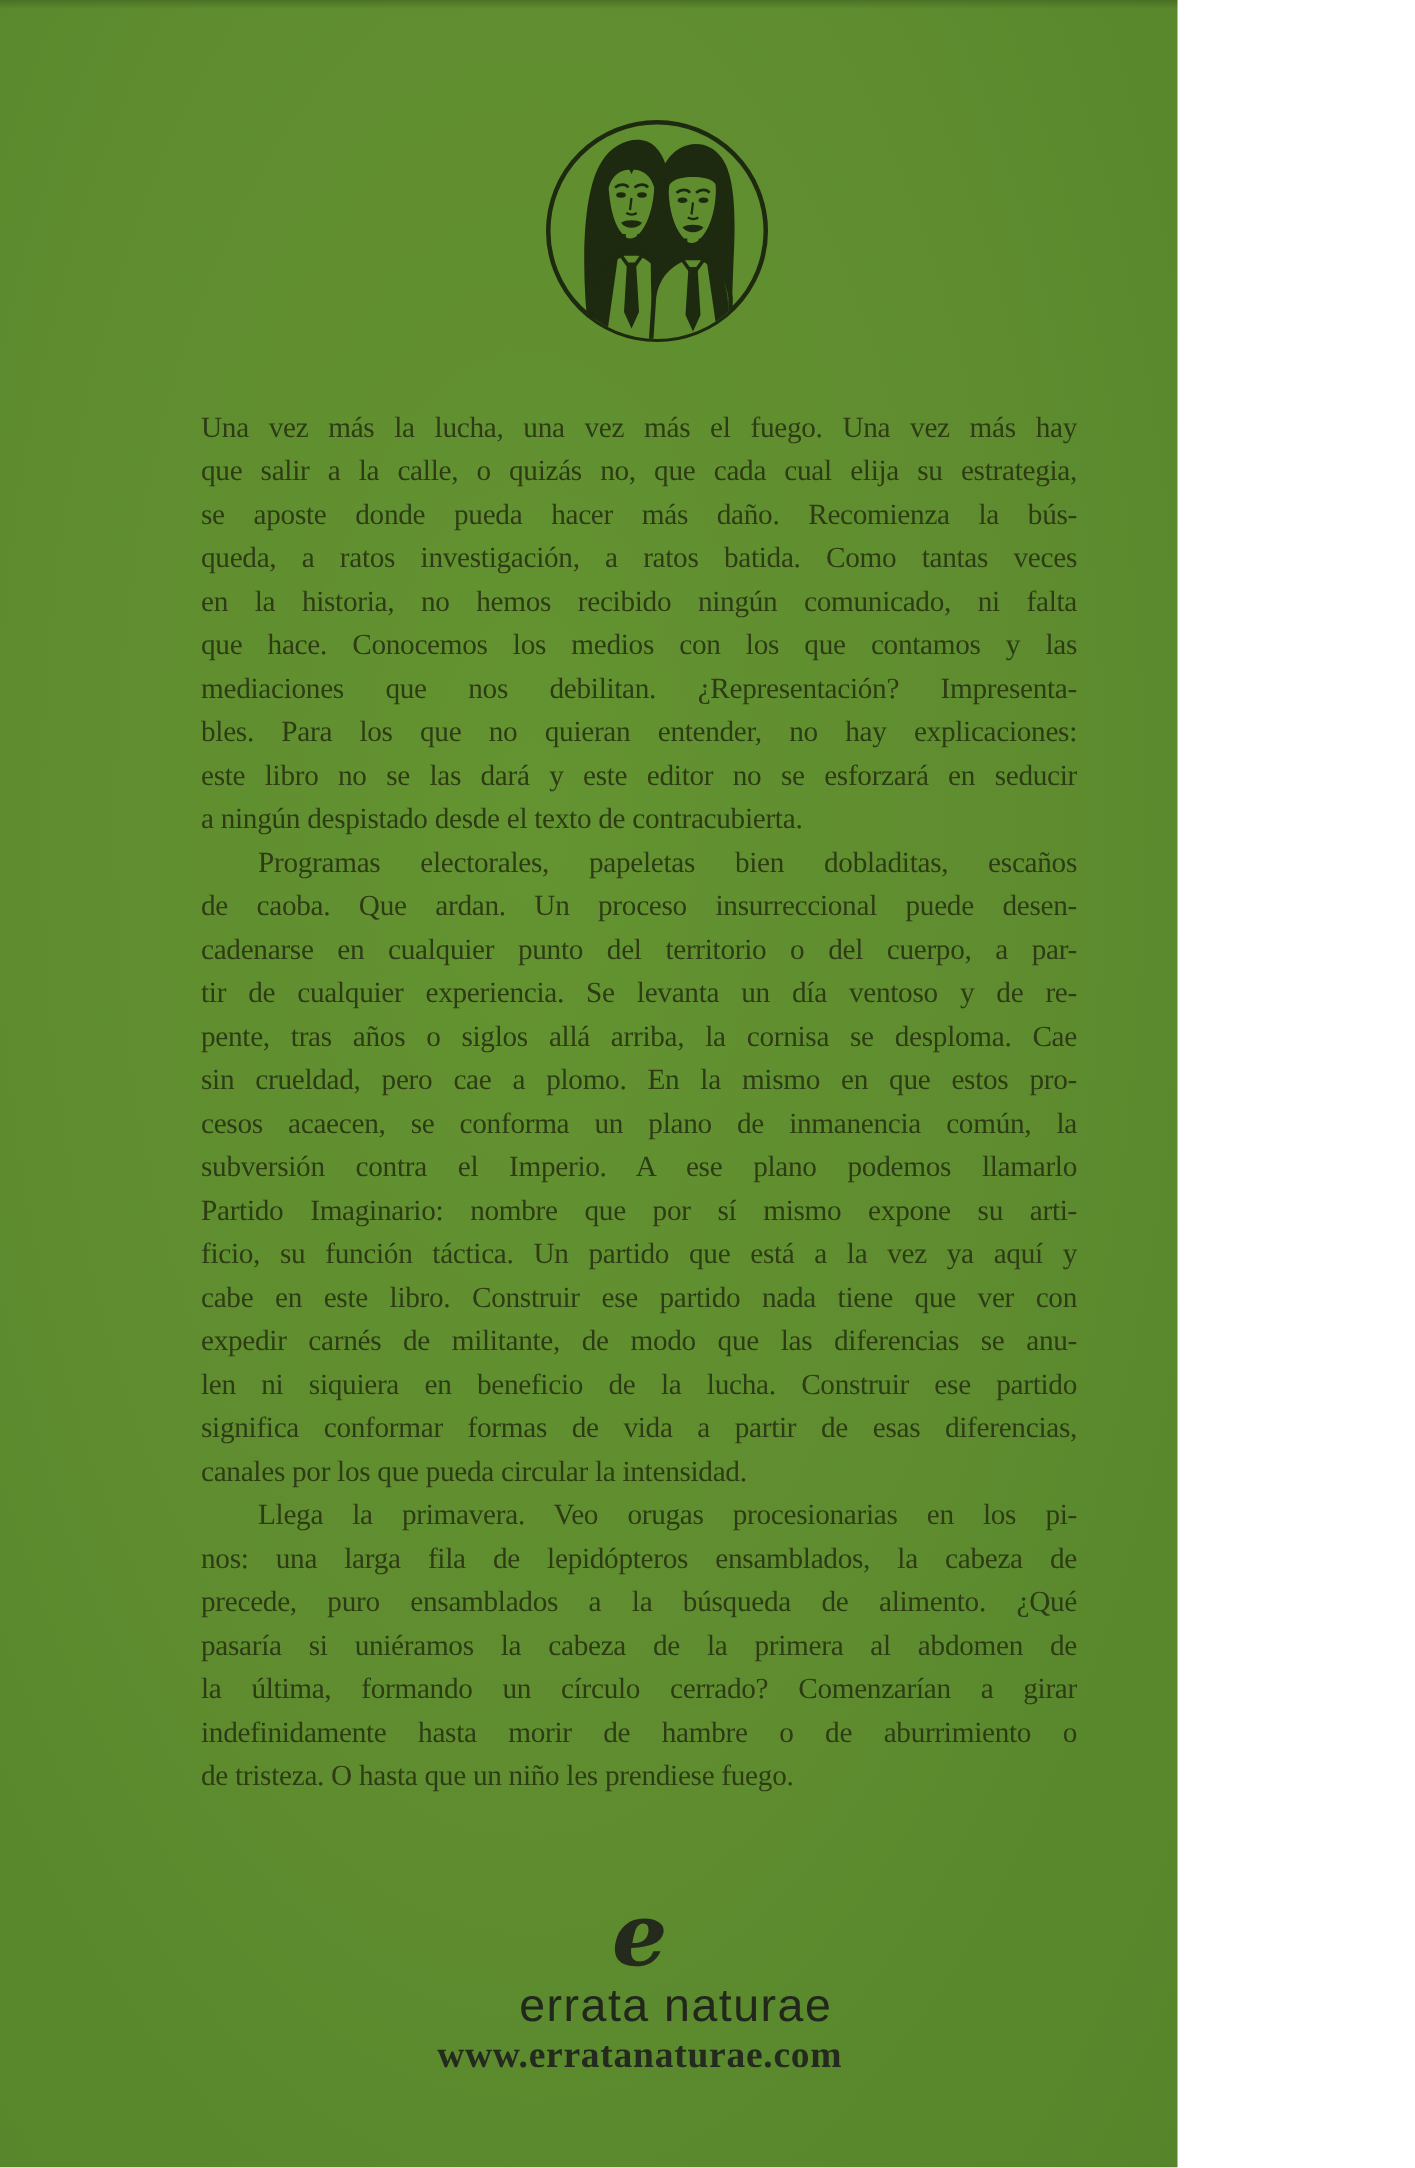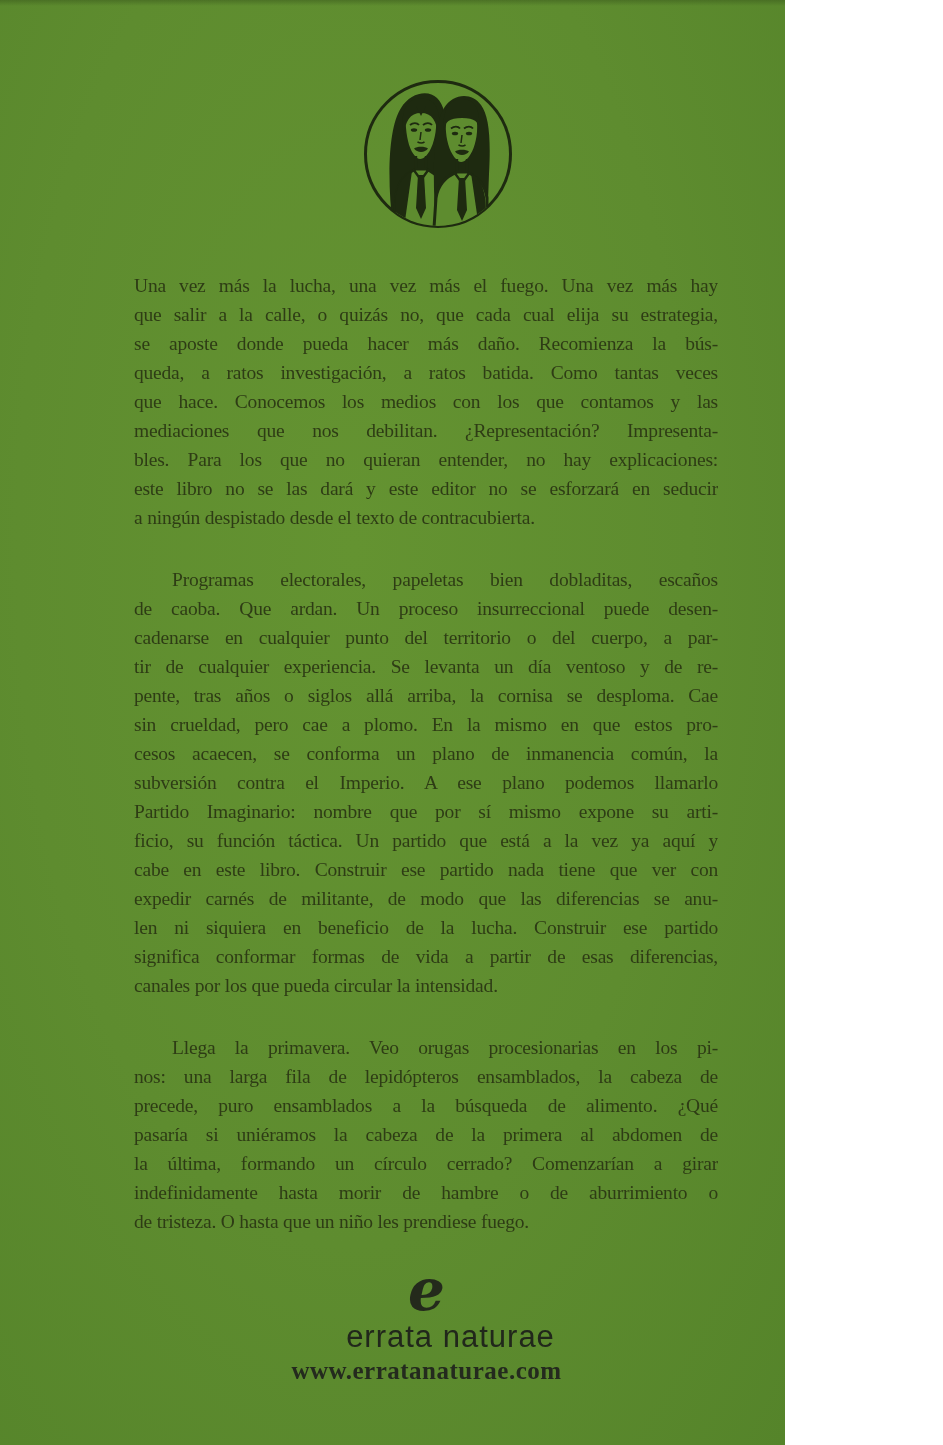--- a/index.html
+++ b/index.html
@@ -18,21 +18,21 @@
         background:linear-gradient(#3c5c1d,transparent);opacity:.55;pointer-events:none;}
 
   
   .emblem{position:absolute;left:360px;top:76px;width:156px;height:156px;}
 
   
   .backtext{position:absolute;left:134px;top:271px;width:584px;
             font-size:19.5px;line-height:29px;letter-spacing:-0.2px;color:var(--ink);}
   .line{height:29px;overflow:hidden;text-align:justify;text-align-last:justify;}
   .line-last{text-align-last:left;}
-  .indent .line-first{text-indent:38px;margin-top:33px;}
+  .indent .line-first{text-indent:38px;}
 
   
   .imprint{position:absolute;left:0;top:1262px;width:853px;text-align:center;color:#20261a;}
   .imprint-e{font-family:"DejaVu Serif",serif;font-style:italic;font-weight:bold;
              font-size:58px;line-height:56px;color:#242a1c;}
   .imprint-name{font-family:"Liberation Sans",sans-serif;font-weight:normal;
                 font-size:31px;line-height:34px;letter-spacing:1px;color:#21271b;margin-top:2px;margin-left:48px;}
   .imprint-url{font-family:"Liberation Serif",serif;font-weight:bold;
                font-size:25px;line-height:22px;letter-spacing:0.5px;color:#242a1e;margin-top:6px;}
 
@@ -105,20 +105,21 @@
       </g>
     </g>
   </svg>
 
   <div class="backtext">
       <div class="para">
         <div class="line line-first">Una vez más la lucha, una vez más el fuego. Una vez más hay</div>
         <div class="line">que salir a la calle, o quizás no, que cada cual elija su estrategia,</div>
         <div class="line">se aposte donde pueda hacer más daño. Recomienza la bús-</div>
         <div class="line">queda, a ratos investigación, a ratos batida. Como tantas veces</div>
+        <div class="line">en la historia, no hemos recibido ningún comunicado, ni falta</div>
         <div class="line">que hace. Conocemos los medios con los que contamos y las</div>
         <div class="line">mediaciones que nos debilitan. ¿Representación? Impresenta-</div>
         <div class="line">bles. Para los que no quieran entender, no hay explicaciones:</div>
         <div class="line">este libro no se las dará y este editor no se esforzará en seducir</div>
         <div class="line line-last">a ningún despistado desde el texto de contracubierta.</div>
       </div>
       <div class="para indent">
         <div class="line line-first">Programas electorales, papeletas bien dobladitas, escaños</div>
         <div class="line">de caoba. Que ardan. Un proceso insurreccional puede desen-</div>
         <div class="line">cadenarse en cualquier punto del territorio o del cuerpo, a par-</div>

